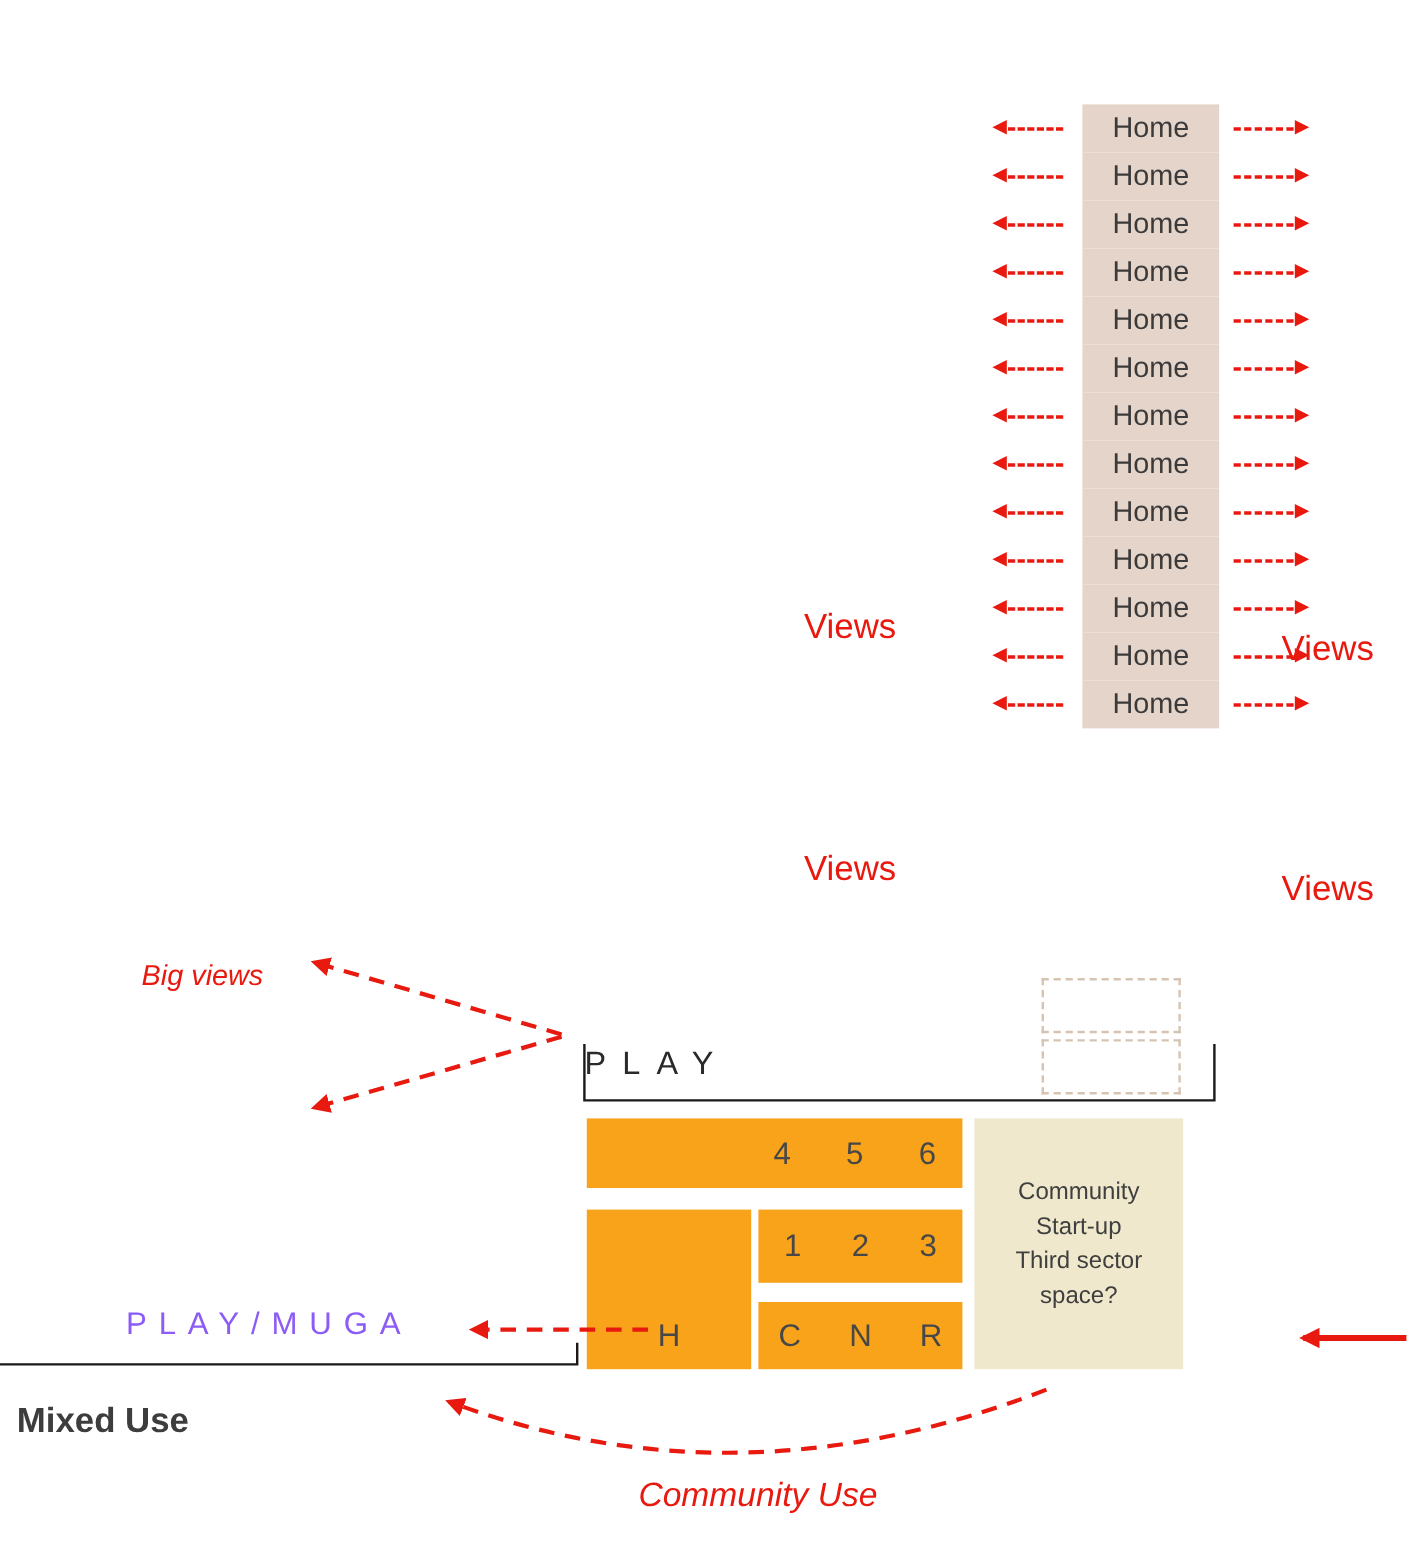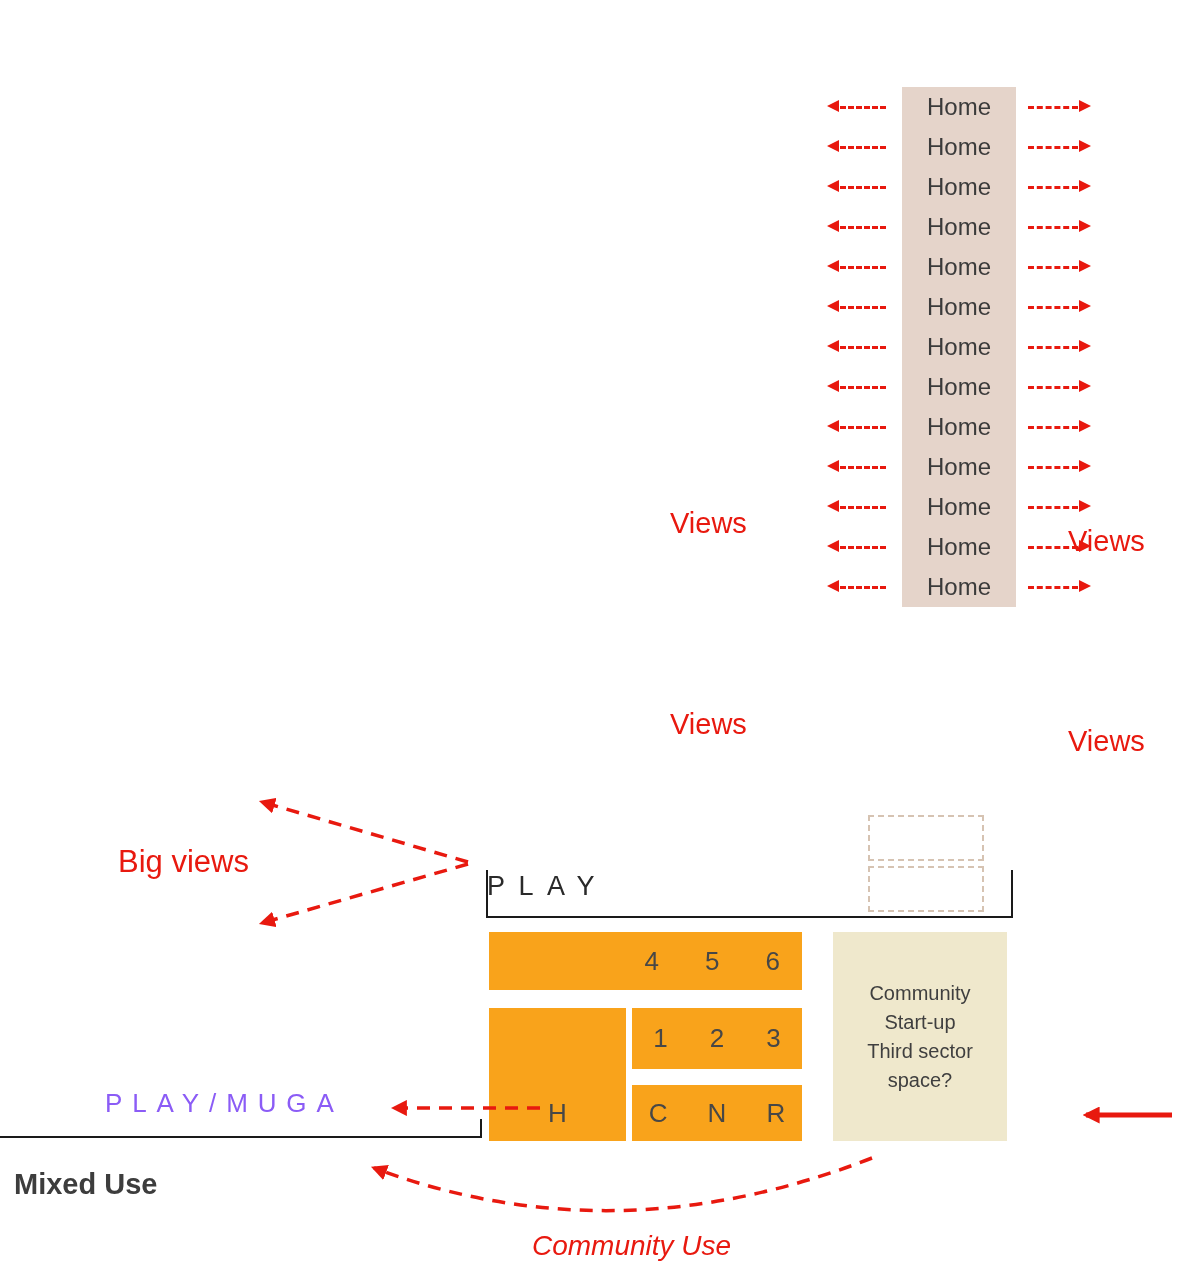--- a/index.html
+++ b/index.html
@@ -32,38 +32,38 @@
   .ghost-box.two{top:866px;}
 
   
   .lbl{position:absolute;white-space:nowrap;}
   .red{color:var(--red);}
   .views{font-size:29px;}
   .views.left-upper{left:670px;top:507px;}
   .views.left-lower{left:670px;top:708px;}
   .views.right-upper{left:1068px;top:525px;}
   .views.right-lower{left:1068px;top:725px;}
-  .big-views{left:118px;top:844px;font-size:31px;}
+  .big-views{left:118px;top:800px;font-size:24px;font-style:italic;}
   .play-label{left:487px;top:871px;width:525px;font-size:27px;letter-spacing:0.5em;color:#2a2a2a;}
   .play-muga{left:105px;top:1088px;font-size:26px;letter-spacing:0.38em;color:#8b5cf6;}
   .mixed-use{left:14px;top:1168px;font-size:29px;color:#3d3d3d;font-weight:bold;}
   .community-use{left:532px;top:1230px;font-size:28px;font-style:italic;}
   .school-entry{left:1046px;top:1028px;width:132px;text-align:center;font-size:28px;line-height:1.18;font-weight:500;}
 
   
   .orange{position:absolute;background:var(--orange);color:#474747;}
   .bar-top{left:489px;top:932px;width:313px;height:58px;display:flex;align-items:center;justify-content:flex-end;gap:46px;padding-right:22px;box-sizing:border-box;font-size:26px;}
   .block-h{left:489px;top:1008px;width:137px;height:133px;display:flex;align-items:flex-end;justify-content:center;padding-bottom:12px;box-sizing:border-box;font-size:26px;}
   .bar-123{left:632px;top:1008px;width:170px;height:61px;display:flex;align-items:center;justify-content:center;gap:42px;font-size:26px;}
   .bar-cnr{left:632px;top:1085px;width:170px;height:56px;display:flex;align-items:center;justify-content:center;gap:40px;font-size:26px;}
 
   
   .community-box{position:absolute;left:812px;top:932px;width:174px;height:209px;background:var(--community-bg);
     display:flex;flex-direction:column;align-items:center;justify-content:center;gap:2px;
-    font-size:20px;color:#3f3f3f;text-align:center;line-height:1.35;margin-left:21px;}
+    font-size:20px;color:#3f3f3f;text-align:center;line-height:1.35;}
 
   
   #overlay{position:absolute;left:0;top:0;width:1178px;height:1284px;pointer-events:none;}
 </style>
 </head>
 <body>
 
 <div id="canvas">
 
   <div class="homes-stack">

